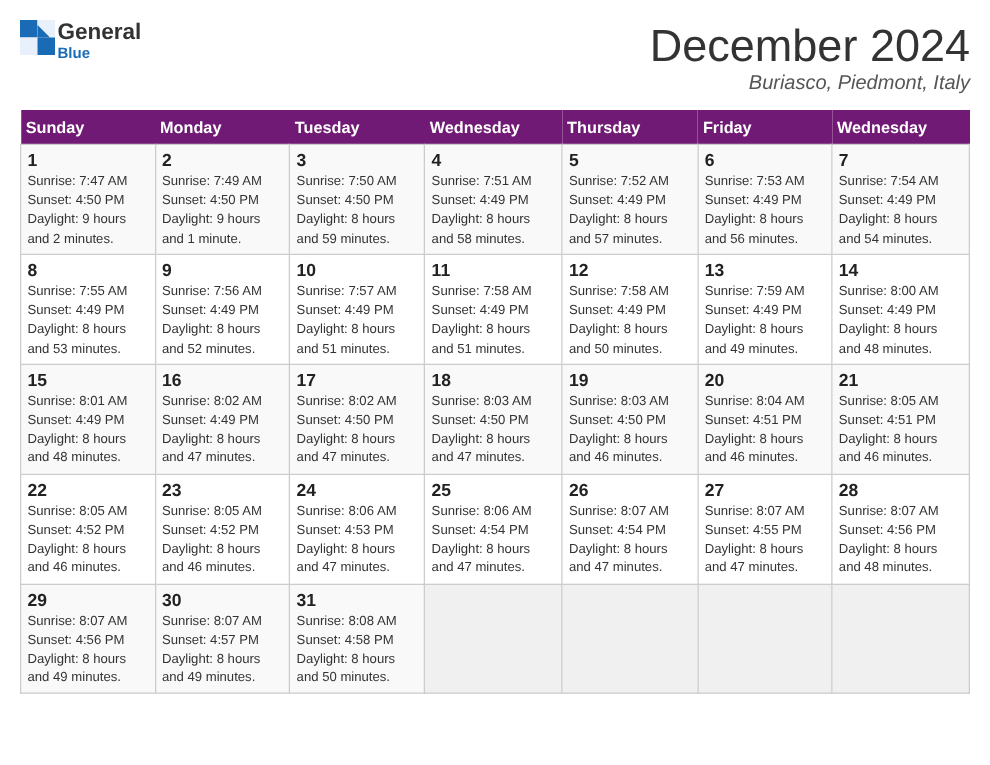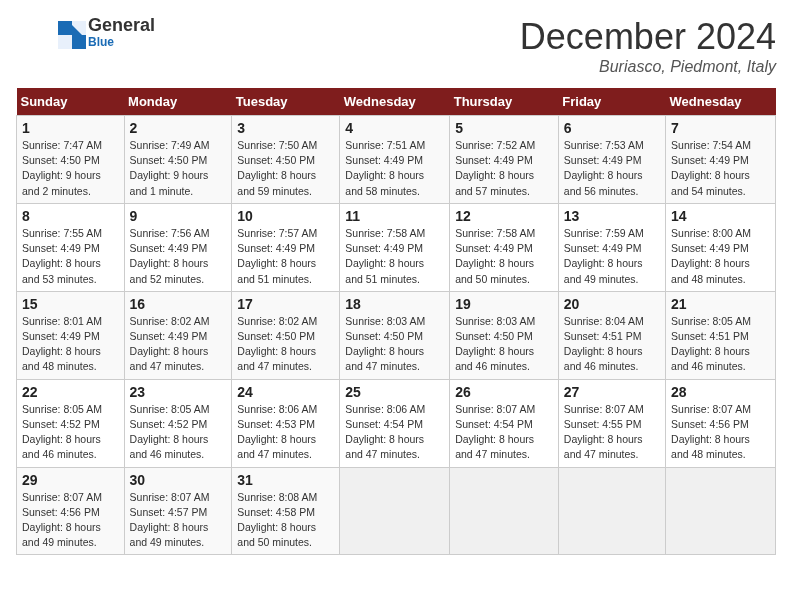--- a/index.html
+++ b/index.html
@@ -11,22 +11,21 @@
       padding: 16px;
     }
     .header-area {
       display: flex;
       justify-content: space-between;
       align-items: flex-start;
       margin-bottom: 12px;
     }
     .logo {
       display: flex;
-      align-items: flex-end;
-      margin-left: 42px;
+      align-items: flex-start;
     }
     .logo-text {
       display: flex;
       flex-direction: column;
       line-height: 1.1;
     }
     .logo-general {
       font-size: 18px;
       font-weight: bold;
       color: #333;
@@ -53,21 +52,21 @@
       font-size: 16px;
       color: #555;
       font-style: italic;
     }
     table {
       width: 100%;
       border-collapse: collapse;
       font-size: 11px;
     }
     thead th {
-      background-color: #7f1d1d;
+      background-color: #701a75;
       color: #fff;
       padding: 6px 4px;
       text-align: left;
       font-size: 13px;
       font-weight: bold;
     }
     tbody td {
       border: 1px solid #ccc;
       vertical-align: top;
       padding: 4px 5px;

